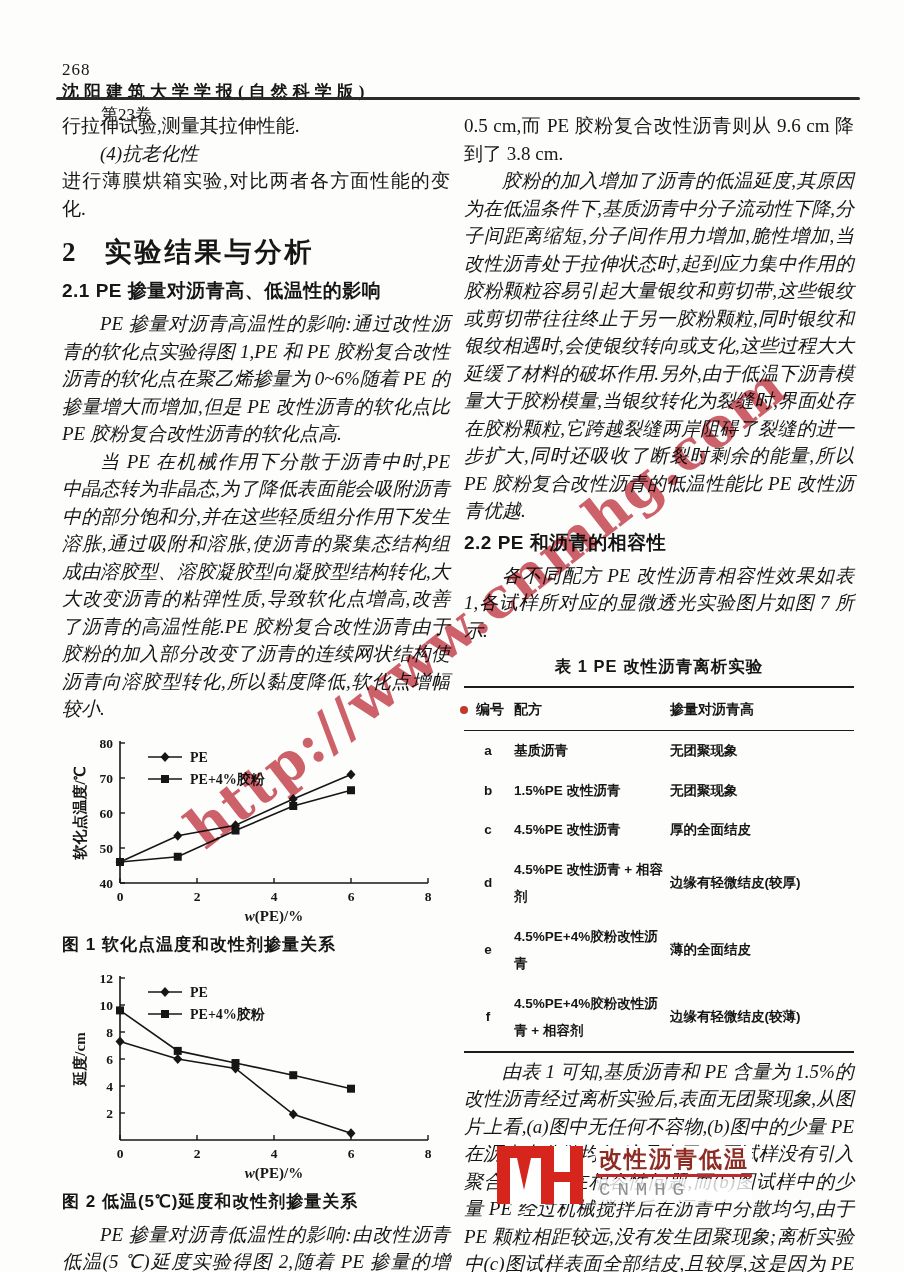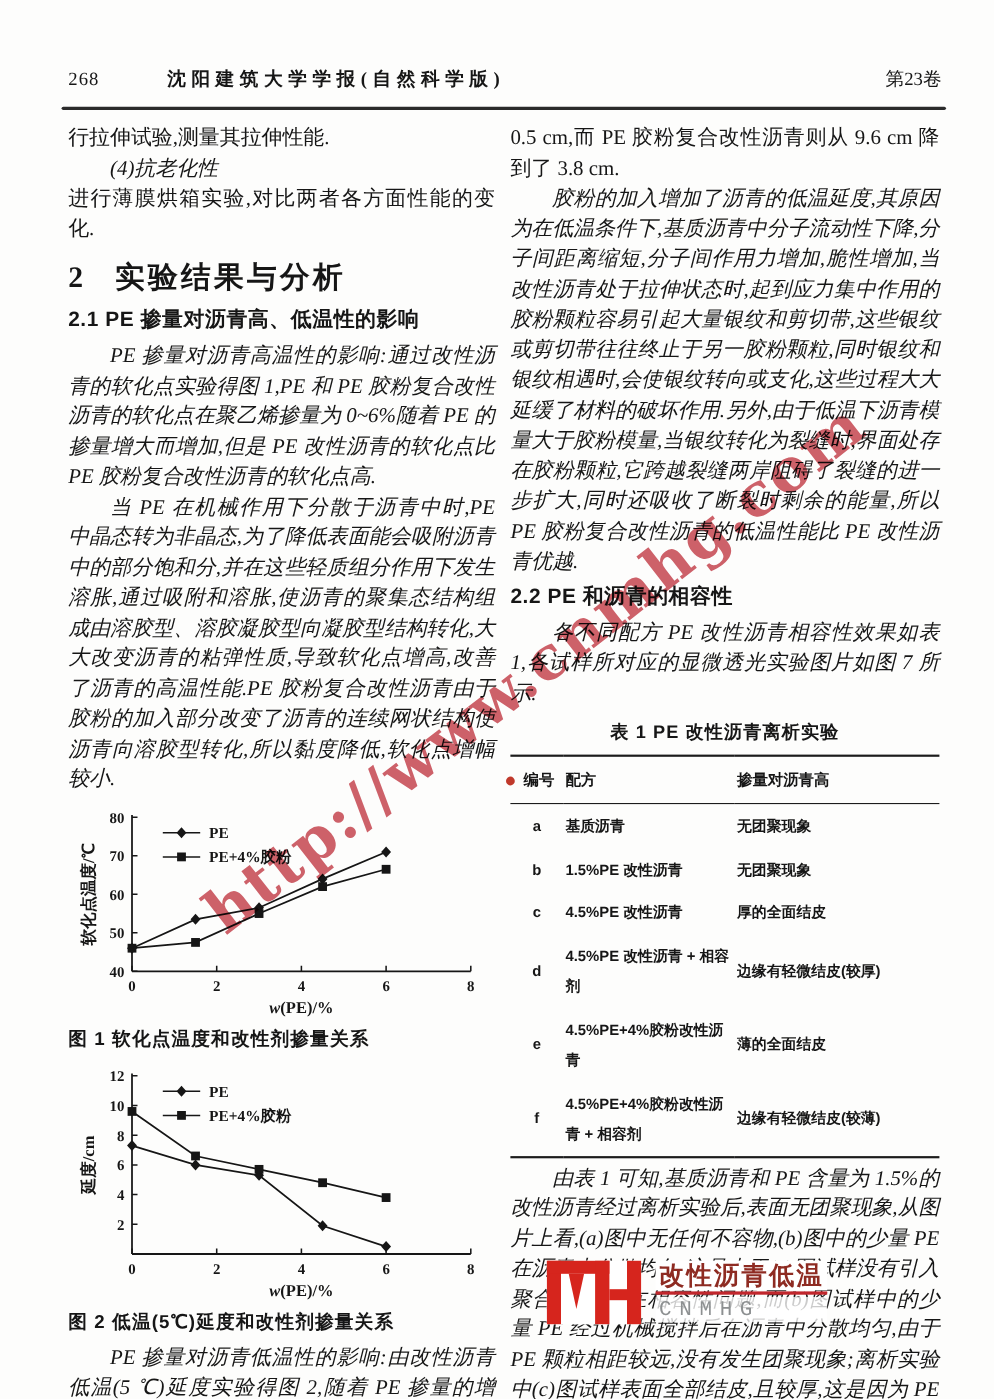--- a/index.html
+++ b/index.html
@@ -1,20 +1,20 @@
 <!DOCTYPE html>
 <html><head>
 <meta charset="utf-8">
 <style>
   html,body{margin:0;padding:0;background:#d8d8d8;}
   .page{position:relative;width:904px;height:1272px;background:#fdfdfc;overflow:hidden;
         font-family:"Liberation Serif",serif;color:#161616;}
 
   
-  .pg-header{position:absolute;left:62px;right:48px;top:60px;display:flex;align-items:baseline;font-size:17px;}
+  .pg-header{position:absolute;left:62px;right:48px;top:60px;display:flex;align-items:baseline;font-size:17px;flex-direction:column;}
   .pg-num{width:90px;letter-spacing:1px;}
   .pg-title{flex:1;letter-spacing:5px;font-weight:600;}
   .pg-vol{width:90px;text-align:right;}
   .rule{position:absolute;left:56px;right:44px;top:97px;height:2.5px;background:#2b2b2b;border-radius:2px;}
 
   
   .col{position:absolute;top:112px;font-size:19px;line-height:27.5px;text-align:justify;}
   .col-left{left:62px;width:388px;}
   .col-right{left:464px;width:390px;}
   .para{margin:0;}

